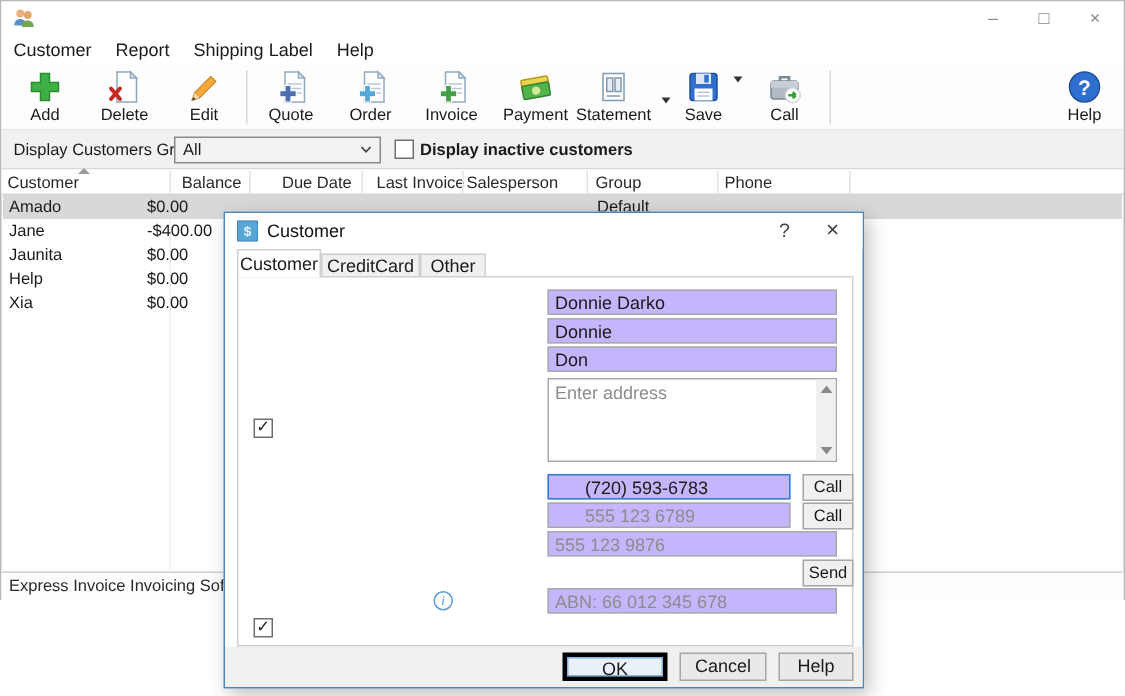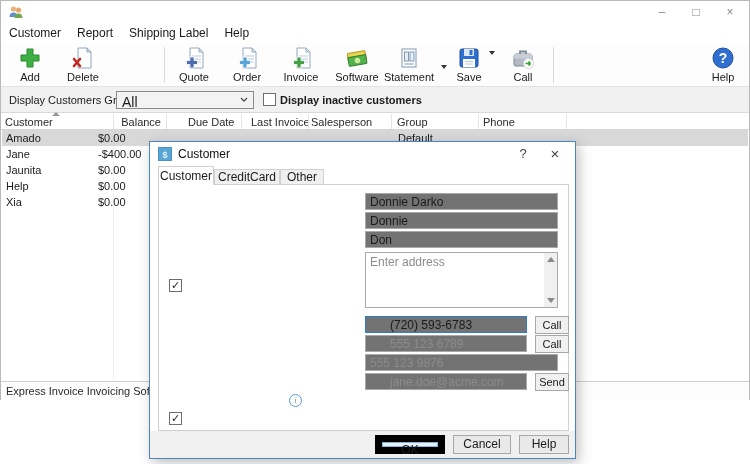--- a/index.html
+++ b/index.html
@@ -24,21 +24,21 @@
   .tool-icon { display: block; margin: 0 auto; width: 24px; height: 24px; }
   .tool-label { display: block; font-size: 11px; color: #1a1a1a; margin-top: 1px; }
   .tool-sep { position: absolute; top: 4px; width: 1px; height: 36px; background: #d8d8d8; }
   .dd-arrow { position: absolute; width: 0; height: 0; border-left: 3px solid transparent;
               border-right: 3px solid transparent; border-top: 4px solid #333; }
 
   .filter-bar { left: 0; top: 86px; width: 748px; height: 26px; background: #f1f1f1;
                 border-bottom: 1px solid #dadada; }
   .filter-label { left: 8px; top: 7px; font-size: 11px; color: #1a1a1a; }
   .combo { left: 115px; top: 4px; width: 138px; height: 18px; background: #f3f3f3;
-           border: 1px solid #898989; font-size: 14px; color: #1a1a1a;
+           border: 1px solid #898989; font-size: 11px; color: #1a1a1a;
            padding: 2px 18px 0 5px; }
   .combo-chevron { left: 239px; top: 10px; width: 8px; height: 6px; }
   .checkbox { width: 13px; height: 13px; background: #fff; border: 1px solid #6e6e6e;
               font-size: 11px; line-height: 11px; text-align: center; color: #222; }
   .filter-cb { left: 262px; top: 6px; }
   .filter-cb-label { left: 279px; top: 7px; font-size: 11px; color: #1a1a1a; font-weight: bold; }
 
   
   .tbl-header { left: 0; top: 112px; width: 748px; height: 17px; background: #fff;
                 border-bottom: 1px solid #d6d6d6; font-size: 11px; color: #2a2a2a; }
@@ -68,39 +68,39 @@
   .tab { position: absolute; font-size: 12px; color: #1a1a1a; text-align: center;
          border: 1px solid #d0d0d0; border-bottom: none; background: #f0f0f0; }
   .tab-active { background: #fff; z-index: 3; }
   .tab-page { left: 8px; top: 42px; width: 411px; height: 247px; background: #fff;
               border: 1px solid #d0d0d0; z-index: 2; }
   .dlg-bottom { left: 0; top: 289px; width: 425px; height: 27px; background: #f0f0f0; }
 
   .fld-label { position: absolute; left: 19px; font-size: 12px; color: #1c1c1c; }
   .fld-input { position: absolute; left: 215px; width: 193px; height: 17px;
                border: 1px solid #a9a9a9; font-family: "Liberation Sans", sans-serif;
-               font-size: 12px; color: #1a1a1a; padding: 0 4px; background: #737373; }
+               font-size: 12px; color: #1a1a1a; padding: 0 4px; background: #c4b5fd; }
   .fld-short { width: 162px; padding-left: 24px; }
   .fld-focused { border: 1px solid #2a7fd4; }
   .fld-input::placeholder, .fld-area::placeholder { color: #8c8c8c; opacity: 1; }
   .side-btn { position: absolute; left: 385px; width: 34px; height: 18px; background: #f0f0f0;
               border: 1px solid #a7a7a7; font-size: 11px; color: #1a1a1a; text-align: center;
               line-height: 16px; }
   .fld-area { position: absolute; left: 215px; top: 110px; width: 193px; height: 56px;
               border: 1px solid #a9a9a9; font-family: "Liberation Sans", sans-serif;
               font-size: 12px; padding: 2px 18px 2px 4px; resize: none; overflow: hidden;
               background: #fff; }
   .area-scroll { position: absolute; left: 394px; top: 111px; width: 13px; height: 54px;
                  background: #f0f0f0; }
   .scroll-arrow { position: absolute; left: 3px; width: 0; height: 0;
                   border-left: 4px solid transparent; border-right: 4px solid transparent; }
   .dlg-btn { position: absolute; top: 293px; height: 19px; background: #e9e9e9;
              border: 1px solid #a7a7a7; font-size: 12px; color: #1a1a1a; text-align: center;
              line-height: 17px; }
-  .dlg-btn-default { border: 7px solid #000000; box-shadow: inset 0 0 0 1px #7fb4e4;
+  .dlg-btn-default { border: 3px solid #000000; box-shadow: inset 0 0 0 1px #7fb4e4;
                      background: #e9f0f7; }
   .cb-label { position: absolute; font-size: 12px; color: #1c1c1c; }
   .info-icon { position: absolute; width: 13px; height: 13px; border: 1px solid #5b9bd0;
                border-radius: 50%; color: #5b9bd0; font-size: 9px; font-style: italic;
                text-align: center; line-height: 11px; font-family: "Liberation Serif", serif; }
 </style>
 </head>
 <body>
 
 <div class="screen">
@@ -140,20 +140,28 @@
 
       <div class="tool-btn" style="left:58px;width:48px">
         <svg class="tool-icon" viewBox="0 0 24 24">
           <path d="M7 2h9l4 4v16H7z" fill="#fff" stroke="#8fa6bd"></path>
           <path d="M16 2v4h4z" fill="#dce6f2" stroke="#8fa6bd"></path>
           <path d="M3 13l6 7M9 13l-6 7" stroke="#c4281e" stroke-width="2.6" stroke-linecap="round"></path>
         </svg>
         <span class="tool-label">Delete</span>
       </div>
 
+      <div class="tool-btn" style="left:112px;width:46px">
+        <svg class="tool-icon" viewBox="0 0 24 24">
+          <path d="M4 21l1.6-5L16.5 5l3.4 3.4L9 19.4z" fill="#f4a83a" stroke="#c07d1d" stroke-width=".7"></path>
+          <path d="M4 21l1.6-5 3.4 3.4z" fill="#e8d6bf"></path>
+          <path d="M4 21l.8-2.4 1.7 1.6z" fill="#4a3a28"></path>
+        </svg>
+        <span class="tool-label">Edit</span>
+      </div>
 
       <div class="tool-sep" style="left:163px"></div>
 
       <div class="tool-btn" style="left:170px;width:46px">
         <svg class="tool-icon" viewBox="0 0 24 24">
           <path d="M8 2h9l4 4v16H8z" fill="#fff" stroke="#93a9c0"></path>
           <path d="M17 2v4h4z" fill="#e6eef7" stroke="#93a9c0"></path>
           <path d="M10 10h9M10 13h9M10 16h9" stroke="#b8c9dd"></path>
           <path d="M4.5 14.5h3.5V11h4v3.5h3.5v4H12V22H8v-3.5H4.5z" fill="#4d6faf" stroke="#fff" stroke-width=".8"></path>
         </svg>
@@ -181,21 +189,21 @@
       </div>
 
       <div class="tool-btn" style="left:328px;width:56px">
         <svg class="tool-icon" viewBox="0 0 24 24">
           <g transform="rotate(-10 12 12)">
             <rect x="3" y="6" width="18" height="9" rx="1" fill="#e8d44d" stroke="#b39b22"></rect>
             <rect x="3" y="10" width="18" height="9" rx="1" fill="#52b24c" stroke="#357f31"></rect>
             <circle cx="12" cy="14.5" r="2.8" fill="#cfe89a"></circle>
           </g>
         </svg>
-        <span class="tool-label">Software</span>
+        <span class="tool-label">Payment</span>
       </div>
 
       <div class="tool-btn" style="left:382px;width:52px">
         <svg class="tool-icon" viewBox="0 0 24 24">
           <rect x="5" y="3" width="14" height="18" fill="#fff" stroke="#8099b3"></rect>
           <rect x="7.5" y="6" width="4" height="9" fill="#e8eef5" stroke="#8099b3"></rect>
           <rect x="13" y="6" width="4" height="9" fill="#e8eef5" stroke="#8099b3"></rect>
           <path d="M7.5 18h9" stroke="#8099b3"></path>
         </svg>
         <span class="tool-label">Statement</span>
@@ -336,25 +344,25 @@
     <button class="side-btn" style="top:174px;z-index:4">Call</button>
 
     <span class="fld-label" style="top:196px">Phone (alternative):</span>
     <input class="fld-input fld-short" style="top: 193px; z-index: 4;" placeholder="555 123 6789">
     <button class="side-btn" style="top:193px;z-index:4">Call</button>
 
     <span class="fld-label" style="top:215px">Fax:</span>
     <input class="fld-input" style="top: 212px; z-index: 4;" placeholder="555 123 9876">
 
     <span class="fld-label" style="top:234px">Email:</span>
-    <input class="fld-input fld-short" style="top: 231px; z-index: 4;" placeholder="jane.doe@acme.com">
     <button class="side-btn" style="top:231px;z-index:4">Send</button>
 
     <span class="fld-label" style="top:253px">Additional Printed Info:</span>
     <div class="info-icon" style="left:139px;top:252px;z-index:4">i</div>
+    <input class="fld-input" style="top: 250px; z-index: 4;" placeholder="ABN: 66 012 345 678">
 
     <div class="checkbox" style="position:absolute;left:19px;top:270px;z-index:4">
       <span>✓</span>
     </div>
     <span class="cb-label" style="left:37px;top:271px">This customer is active</span>
 
     <div class="abs dlg-bottom"></div>
     <button class="dlg-btn dlg-btn-default" style="left:225px;width:70px">OK</button>
     <button class="dlg-btn" style="left:303px;width:58px">Cancel</button>
     <button class="dlg-btn" style="left:369px;width:50px">Help</button>

